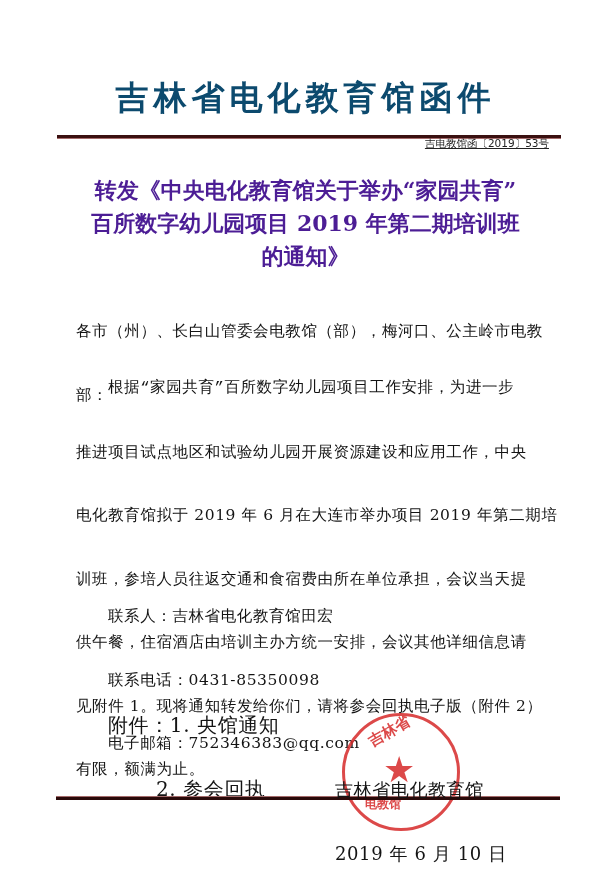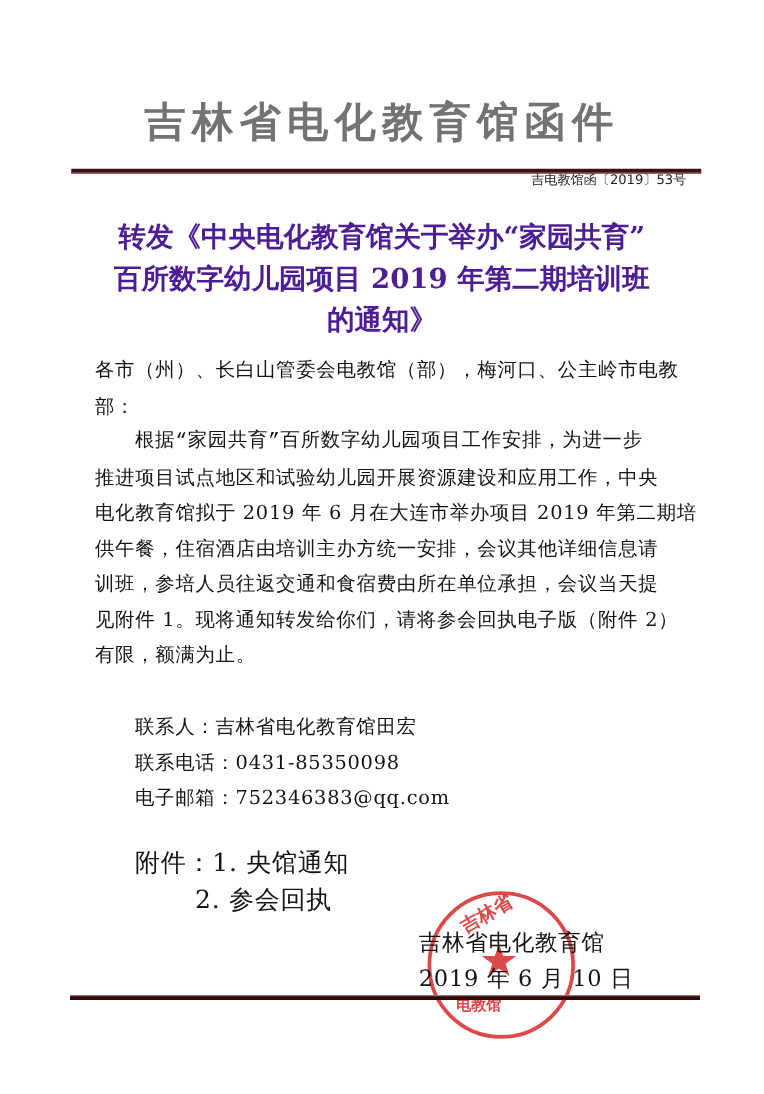--- a/index.html
+++ b/index.html
@@ -3,36 +3,36 @@
   <meta charset="utf-8">
   <style>
     html, body { margin: 0; padding: 0; }
     body {
       width: 611px; height: 875px; background: #ffffff; position: relative; overflow: hidden;
       font-family: "DejaVu Serif", "Liberation Serif", serif; color: #141414;
     }
     .header-title {
       position: absolute; left: 0; width: 611px; top: 76px; text-align: center;
       font-family: "DejaVu Sans", sans-serif; font-weight: bold; font-size: 33px;
-      letter-spacing: 5px; color: #737373;
+      letter-spacing: 5px; color: #0c4a6e;
     }
     .rule-top {
       position: absolute; left: 57px; top: 135px; width: 504px; height: 3px;
       background: #3a1010; border-bottom: 1px solid #a56b6b;
     }
     .doc-number {
       position: absolute; right: 62px; top: 137px; font-family: "DejaVu Sans", sans-serif;
-      font-size: 10.5px; color: #222;
+      font-size: 10.5px; color: #222; text-decoration: underline;
     }
     .doc-title {
       position: absolute; left: 60px; width: 491px; top: 174px; text-align: center;
       font-size: 22px; line-height: 33px; font-weight: bold; color: #4c1d95;
     }
     .body-text { position: absolute; left: 76px; width: 460px; font-size: 15.5px; line-height: 28.5px; }
-    .line { white-space: nowrap; letter-spacing: 0.6px; }
+    .line { white-space: nowrap; letter-spacing: 0.6px; margin-top: 35px; }
     .indent { padding-left: 32px; font-family: Liberation Mono, monospace; }
     .contact { position: absolute; left: 108px; font-size: 15.5px; line-height: 28.5px; }
     .attach { position: absolute; left: 108px; font-size: 20px; line-height: 28.5px; }
     .attach .item2 { padding-left: 48px; }
     .signature { position: absolute; left: 335px; top: 741px; font-size: 18px; line-height: 28.5px; z-index: 3; }
     .rule-bottom {
       position: absolute; left: 56px; top: 796px; width: 504px; height: 3px;
       background: #2a0a0a; border-top: 1px solid #a56b6b; z-index: 2;
     }
     .seal {
@@ -61,22 +61,22 @@
 
 <div class="body-text" style="top:282px; left:76px;">
   <div class="line">各市（州）、长白山管委会电教馆（部），梅河口、公主岭市电教</div>
   <div class="line">部：</div>
 </div>
 
 <div class="body-text" style="top:339px; left:76px;">
   <div class="line indent">根据“家园共育”百所数字幼儿园项目工作安排，为进一步</div>
   <div class="line">推进项目试点地区和试验幼儿园开展资源建设和应用工作，中央</div>
   <div class="line">电化教育馆拟于 2019 年 6 月在大连市举办项目 2019 年第二期培</div>
+  <div class="line">训班，参培人员往返交通和食宿费由所在单位承担，会议当天提</div>
   <div class="line">供午餐，住宿酒店由培训主办方统一安排，会议其他详细信息请</div>
-  <div class="line">训班，参培人员往返交通和食宿费由所在单位承担，会议当天提</div>
   <div class="line">见附件 1。现将通知转发给你们，请将参会回执电子版（附件 2）</div>
   <div class="line">有限，额满为止。</div>
 </div>
 
 <div class="contact" style="top:567px;">
   <div class="line">联系人：吉林省电化教育馆田宏</div>
   <div class="line">联系电话：0431-85350098</div>
   <div class="line">电子邮箱：752346383@qq.com</div>
 </div>
 

